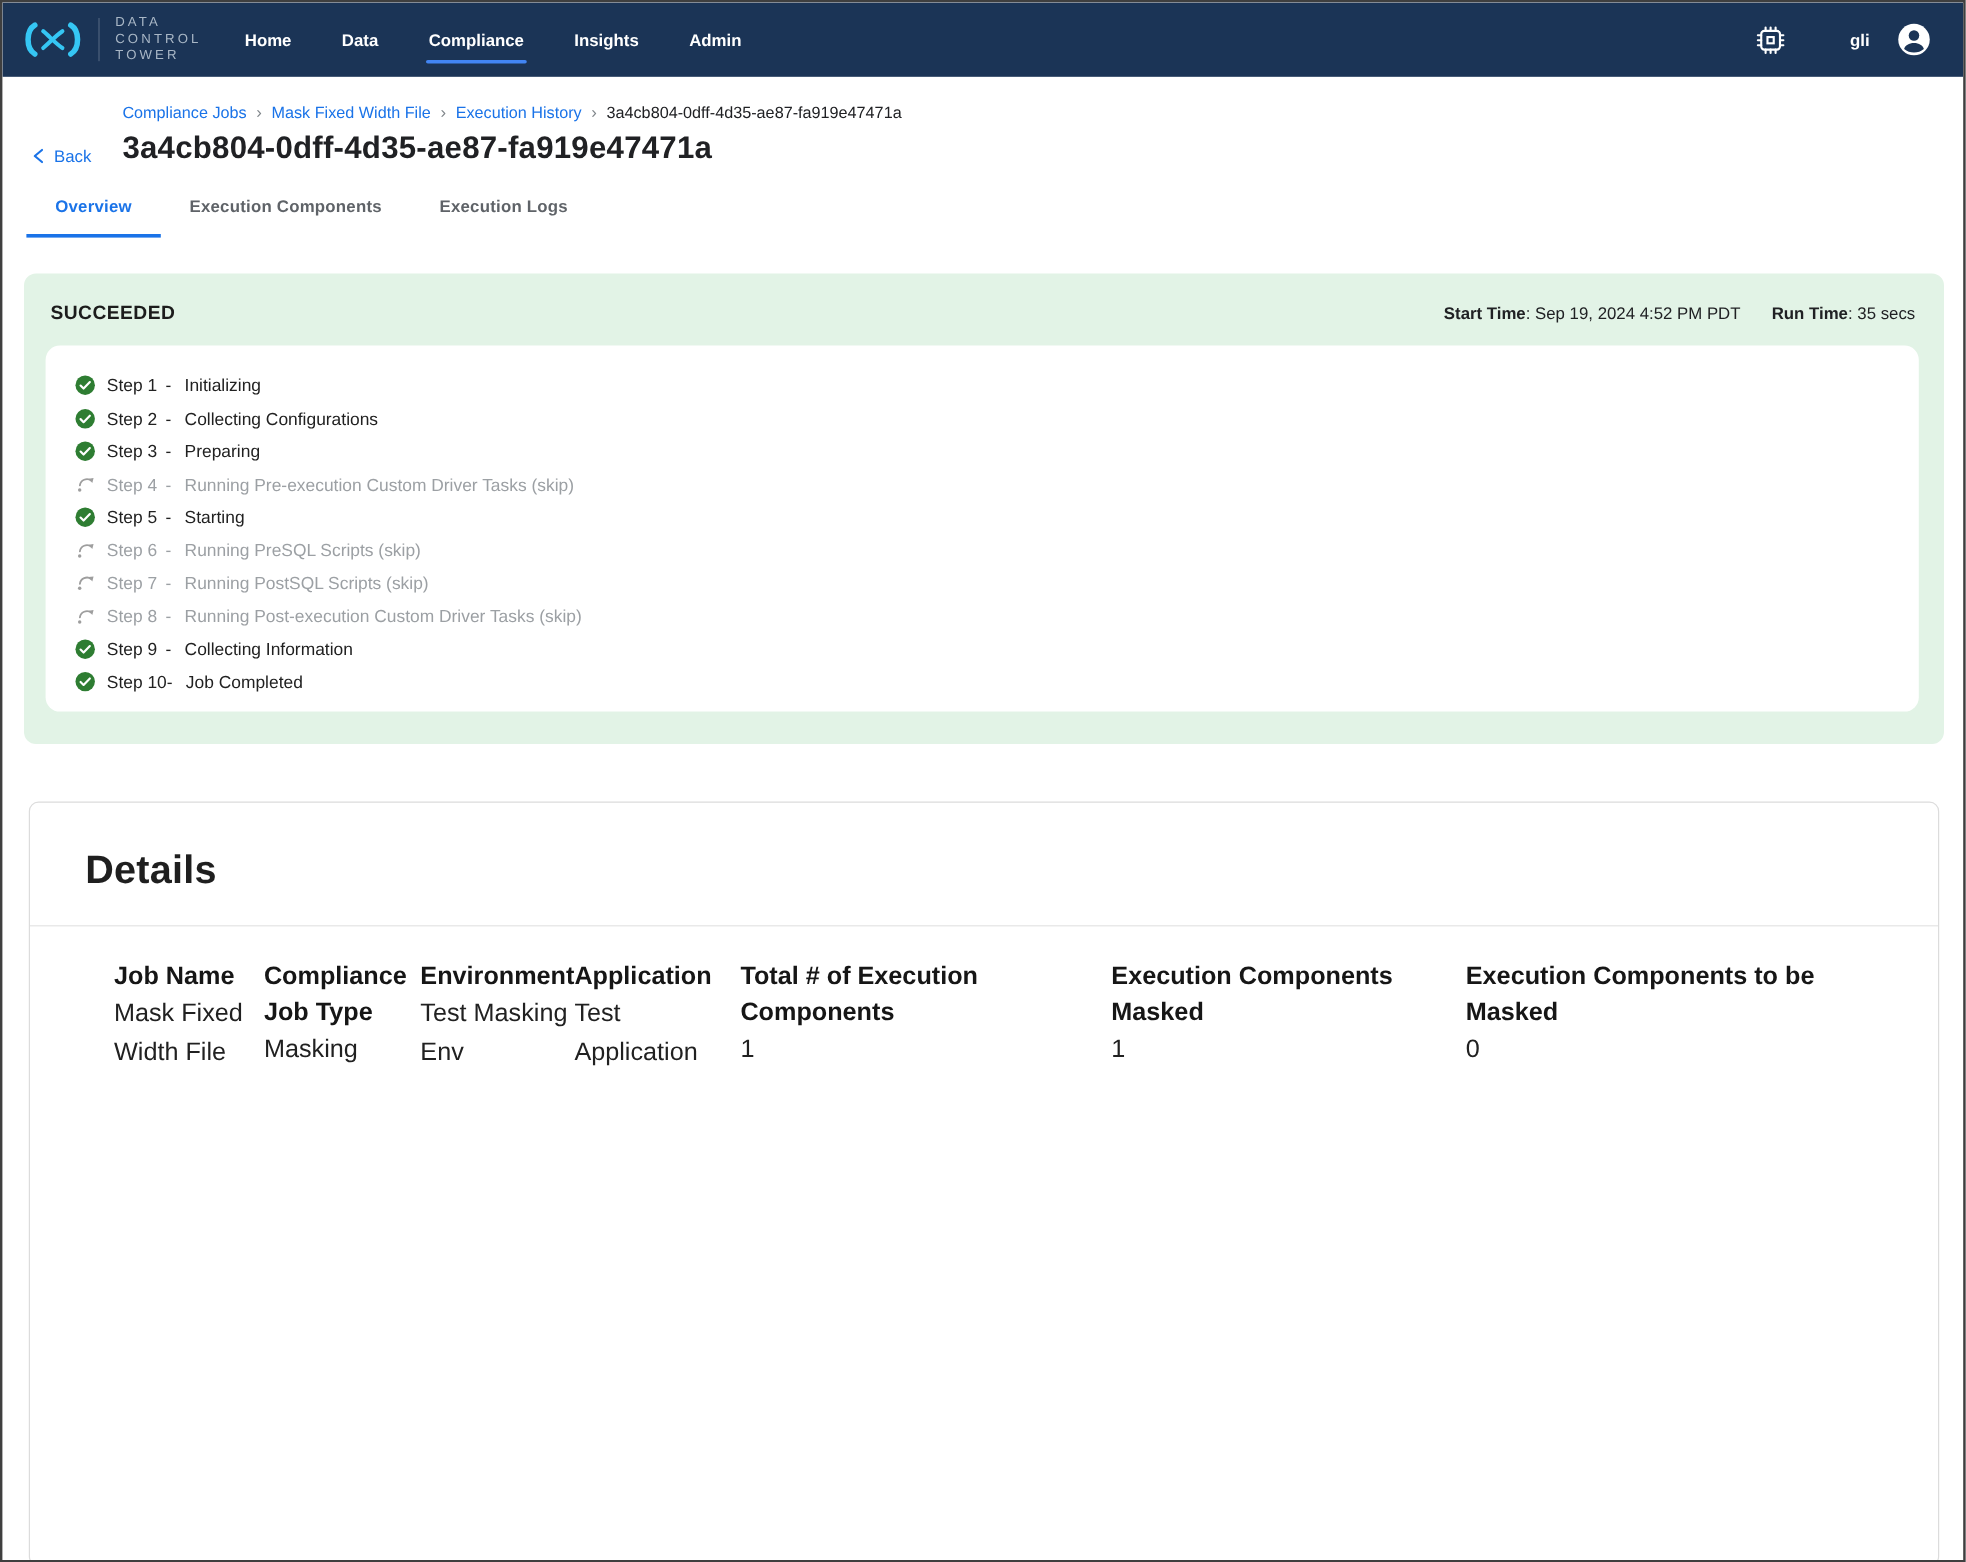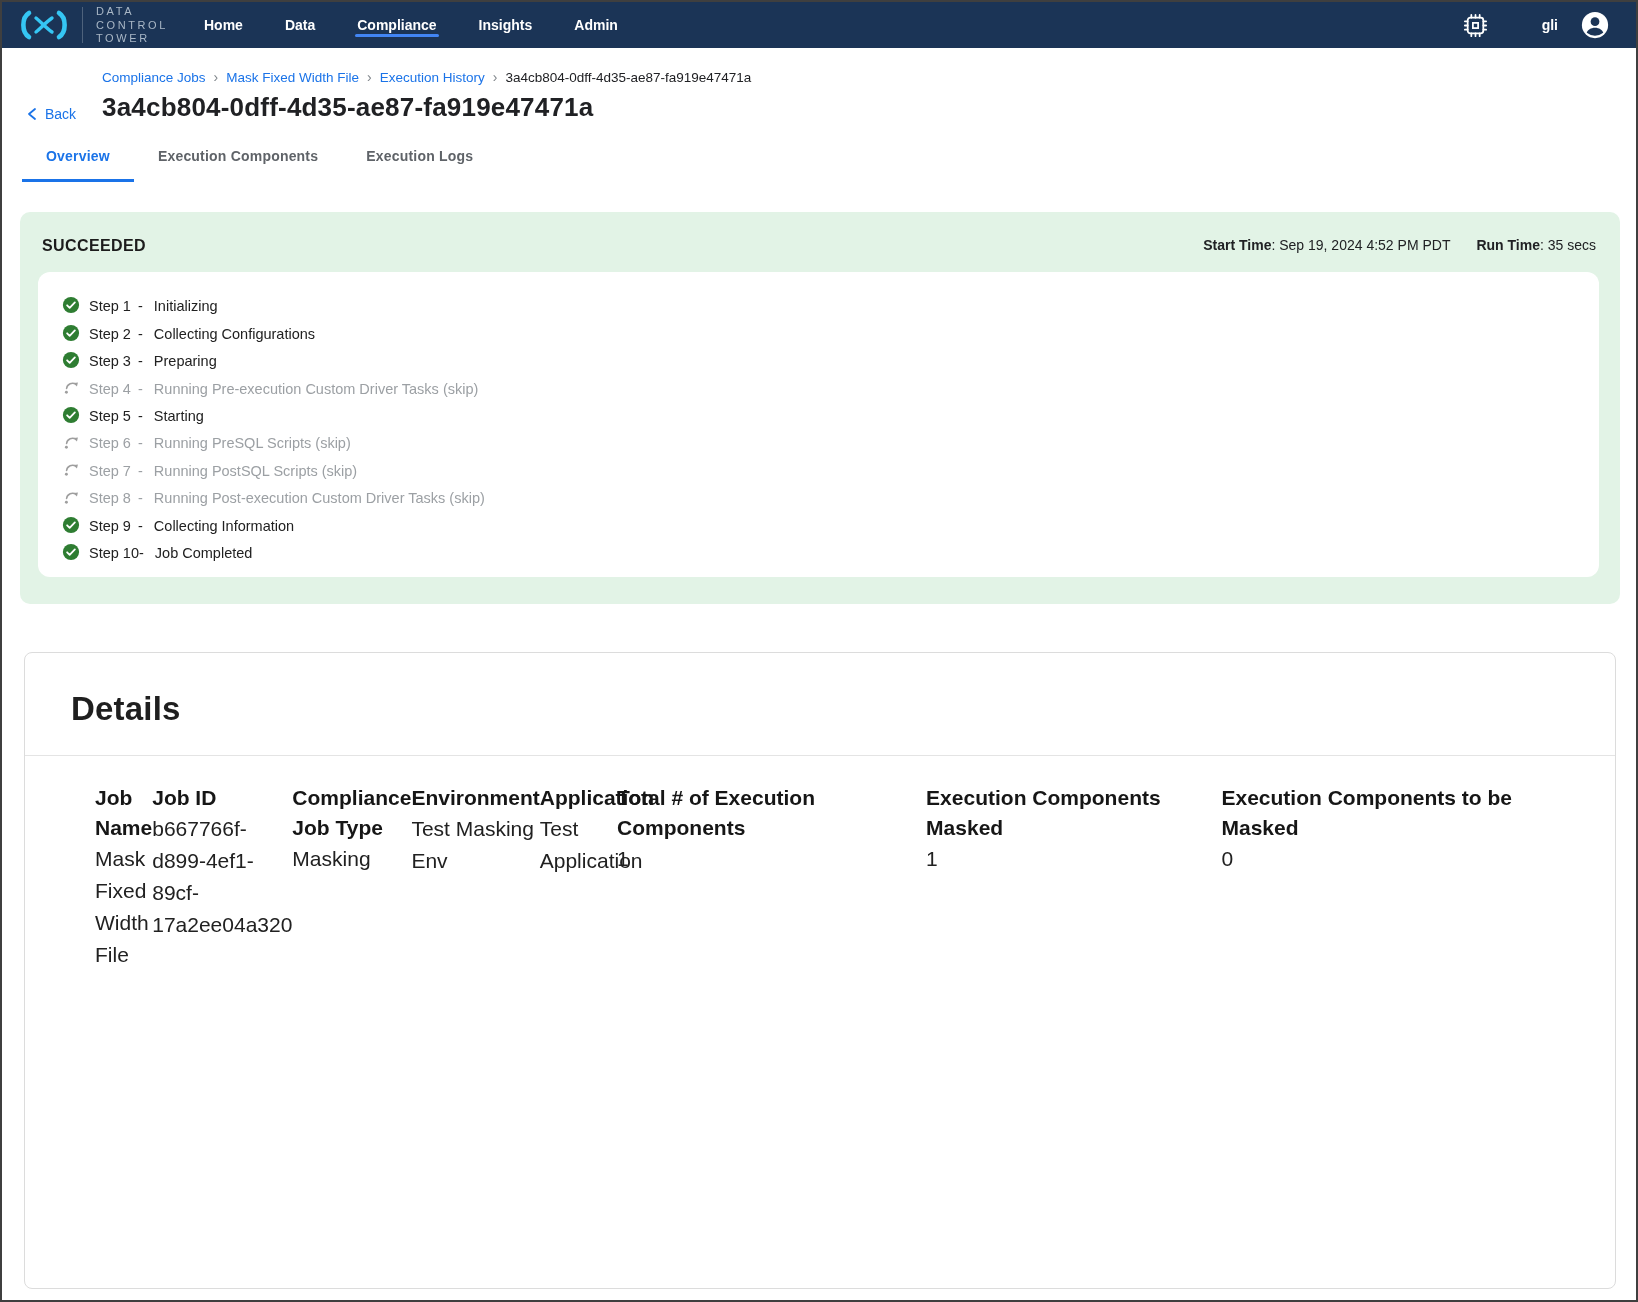--- a/index.html
+++ b/index.html
@@ -5,21 +5,21 @@
   :root{
     --navbar:#1b3456; --accent:#1a73e8; --underline:#4285f4;
     --green-bg:#e2f3e6; --green:#2e7d32; --skip:#9e9e9e;
     --ink:#212121; --muted:#5f6368; --cyan:#35c6f4;
   }
   *{box-sizing:border-box; margin:0; padding:0;}
   body{background:#888; font-family:"Liberation Sans", sans-serif; -webkit-font-smoothing:antialiased;}
   .screen{width:1638px; height:1302px; background:#fff; border:2px solid #3f3f3f; overflow:hidden; position:relative;}
 
   
-  .navbar{height:46px; background:var(--navbar); display:flex; align-items:center; padding:0 26px 0 16px;}
+  .navbar{height:62px; background:var(--navbar); display:flex; align-items:center; padding:0 26px 0 16px;}
   .brand{display:flex; align-items:center;}
   .brand-divider{width:1px; height:36px; background:#4e627c; margin:0 13px 0 12px;}
   .brand-name{display:flex; flex-direction:column; gap:1px;}
   .brand-name span{font-size:11px; line-height:12.5px; letter-spacing:2.6px; color:#a9b7c6; font-weight:500;}
   .nav{display:flex; align-items:center; margin-left:36px; gap:42px; height:100%;}
   .nav-item{color:#fff; font-size:14px; font-weight:700; position:relative; height:100%; display:flex; align-items:center; cursor:pointer;}
   .nav-item.active::after{content:""; position:absolute; left:-2px; right:-2px; bottom:11px; height:3px; background:var(--underline); border-radius:2px;}
   .nav-right{margin-left:auto; display:flex; align-items:center; gap:22px;}
   .nav-username{color:#fff; font-size:14px; font-weight:600;margin-left:32px;}
 
@@ -268,24 +268,20 @@
   <div class="details-card">
     <div class="details-title">Details</div>
     <hr class="details-sep">
     <div class="details-grid">
       <div class="details-col" id="details-left">
           <div class="detail-item">
             <div class="d-label">Job Name</div>
             <div class="d-value">Mask Fixed Width File</div>
           </div>
           <div class="detail-item">
-            <div class="d-label">Job ID</div>
-            <div class="d-value">b667766f-d899-4ef1-89cf-17a2ee04a320</div>
-          </div>
-          <div class="detail-item">
             <div class="d-label">Compliance Job Type</div>
             <div class="d-value">Masking</div>
           </div>
           <div class="detail-item">
             <div class="d-label">Environment</div>
             <div class="d-value">Test Masking Env</div>
           </div>
           <div class="detail-item">
             <div class="d-label">Application</div>
             <div class="d-value">Test Application</div>

